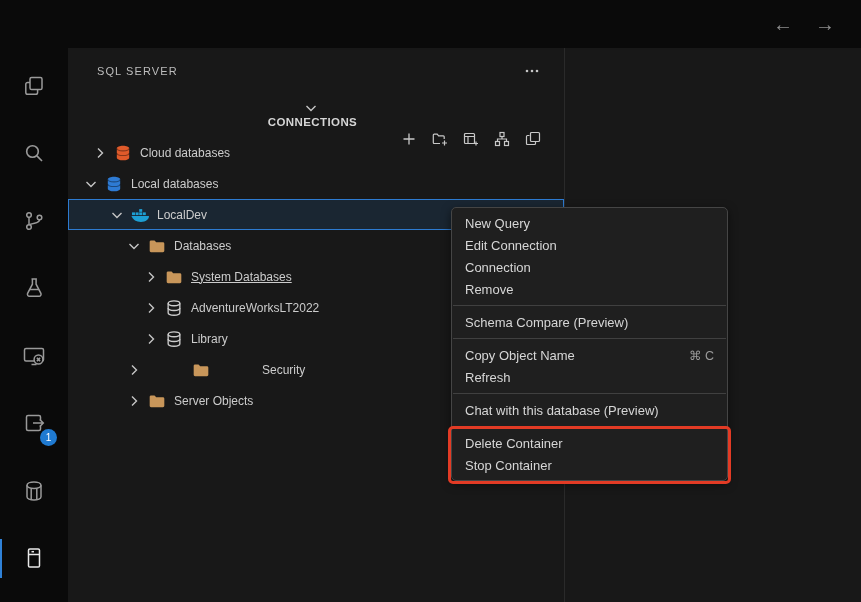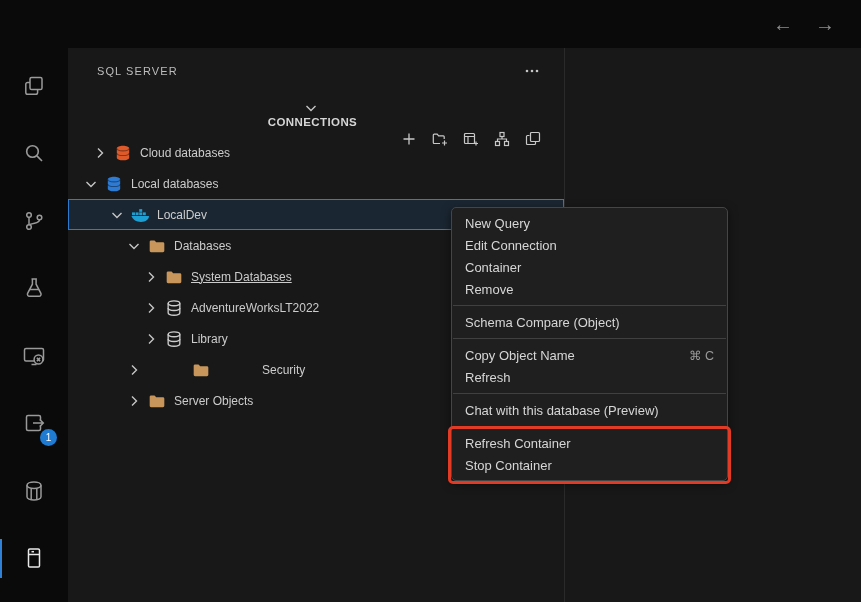--- a/index.html
+++ b/index.html
@@ -413,43 +413,43 @@
 <div id="editor"></div>
 
 <div id="context-menu">
     <div class="menu-item">
       <span class="mi-label">New Query</span>
     </div>
     <div class="menu-item">
       <span class="mi-label">Edit Connection</span>
     </div>
     <div class="menu-item">
-      <span class="mi-label">Container</span>
+      <span class="mi-label">Connection</span>
     </div>
     <div class="menu-item">
       <span class="mi-label">Remove</span>
     </div>
     <div class="menu-sep"></div>
     <div class="menu-item">
-      <span class="mi-label">Schema Compare (Object)</span>
+      <span class="mi-label">Schema Compare (Preview)</span>
     </div>
     <div class="menu-sep"></div>
     <div class="menu-item">
       <span class="mi-label">Copy Object Name</span>
       <span class="mi-shortcut">⌘ C</span>
     </div>
     <div class="menu-item">
       <span class="mi-label">Refresh</span>
     </div>
     <div class="menu-sep"></div>
     <div class="menu-item">
       <span class="mi-label">Chat with this database (Preview)</span>
     </div>
     <div class="menu-sep"></div>
     <div class="menu-item hl">
-      <span class="mi-label">Refresh Container</span>
+      <span class="mi-label">Delete Container</span>
     </div>
     <div class="menu-item hl">
       <span class="mi-label">Stop Container</span>
     </div>
   </div>
 
 <div id="annotation-box" style="left: 448px; top: 426px; width: 283px; height: 58px;"></div>
 
 </body></html>

